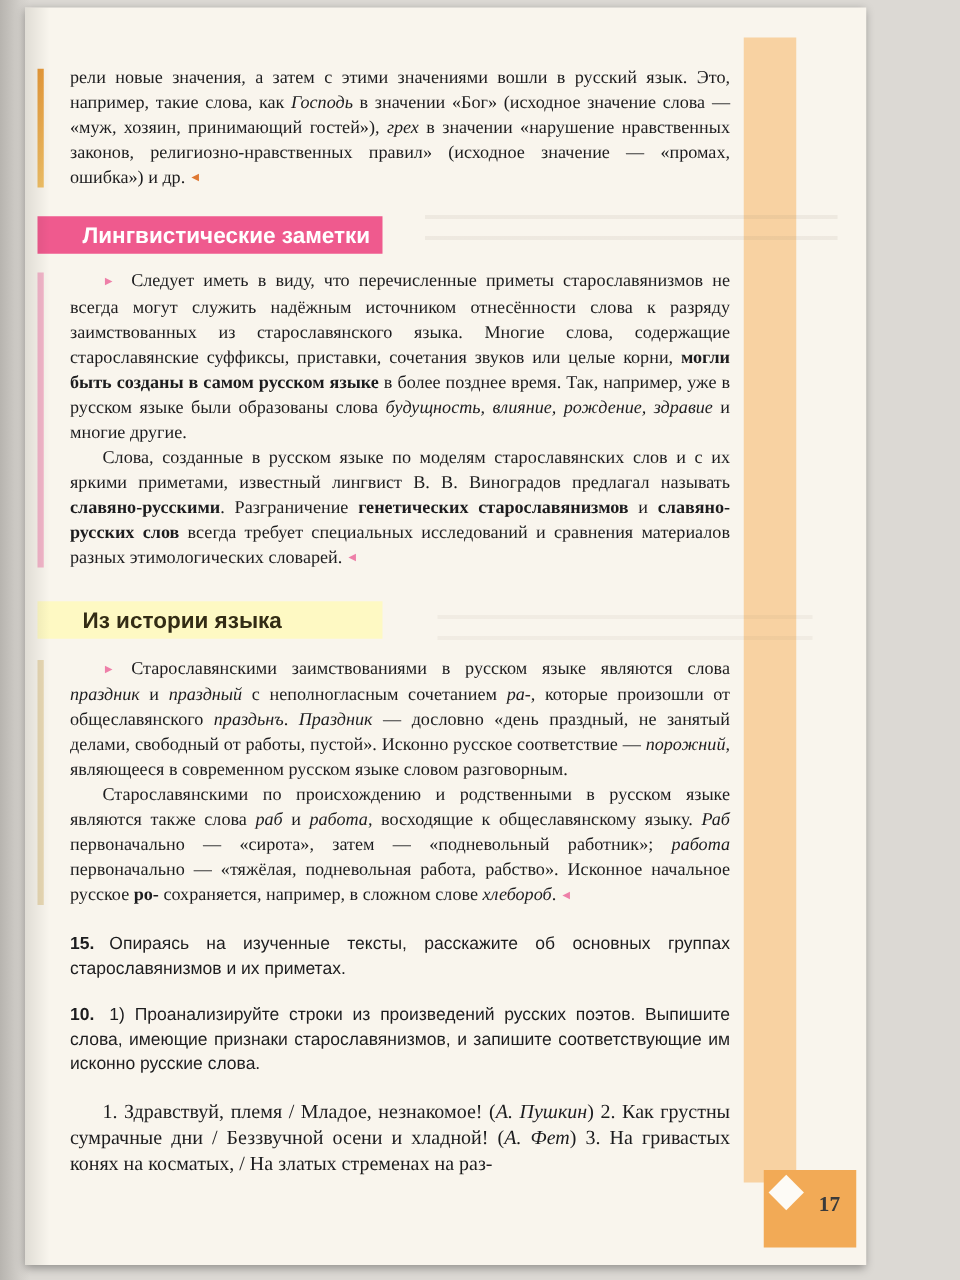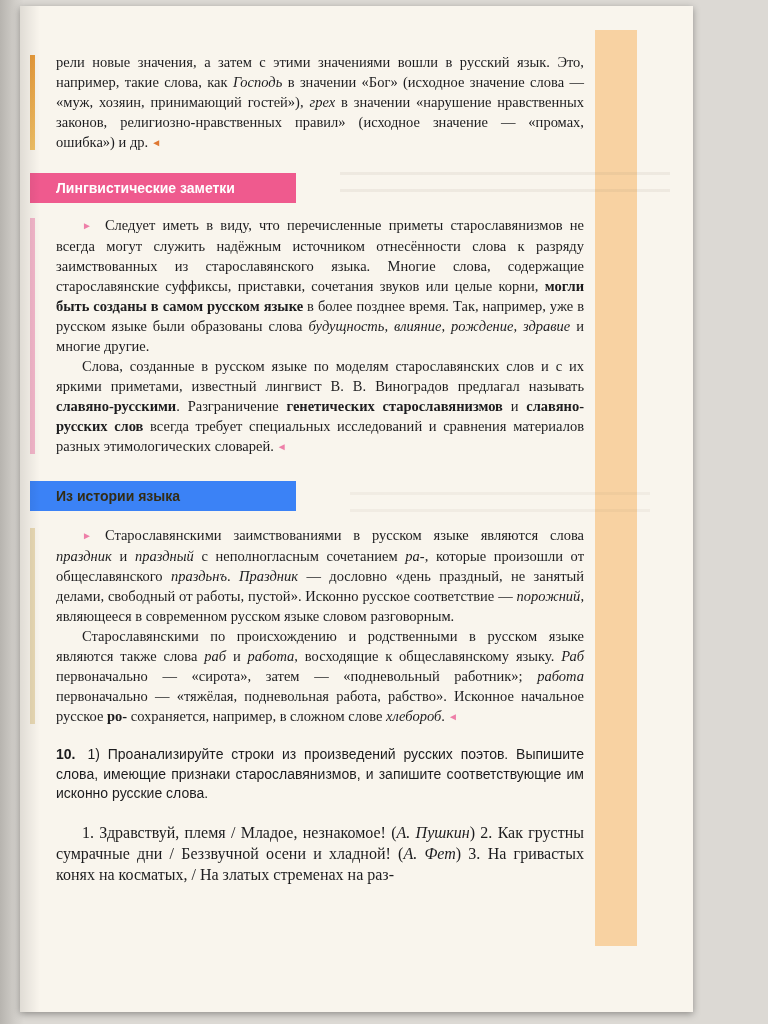--- a/index.html
+++ b/index.html
@@ -35,26 +35,26 @@
   .block{position:relative;}
   .block-intro{margin-bottom:20px;}
   .block-ling{margin-bottom:24px;}
   .block-hist{margin-bottom:18px;}
   .vbar{position:absolute;left:-26px;top:3px;bottom:3px;width:5px;}
   .vbar-orange{background:linear-gradient(to bottom,#e79a3a,#f0c066);}
   .vbar-pink{background:#f3b6ca;}
   .vbar-tan{background:#e9d9b4;}
   .band{
     margin-left:-26px;width:240px;height:30px;line-height:30px;
-    padding-left:26px;box-sizing:content-box;
+    padding-left:36px;box-sizing:content-box;
     font-family:"Liberation Sans", sans-serif;
-    font-weight:bold;font-size:14px;
+    font-weight:bold;font-size:18px;
   }
   .band-pink{background:#ef5a8e;color:#ffffff;margin-bottom:12px;}
-  .band-olive{background:#3b82f6;color:#332c15;margin-bottom:14px;}
+  .band-olive{background:#fef9c3;color:#332c15;margin-bottom:14px;}
   .exercise{
     margin:0 0 18px 0;
     font-family:"Liberation Sans", sans-serif;
     font-size:14px;line-height:19.5px;text-align:justify;
   }
   .ex-num{font-weight:bold;margin-right:12px;}
   .poem{font-size:16px;line-height:21px;}
   
   .seg-i{font-style:italic;}
   .seg-b{font-weight:bold;}
@@ -114,24 +114,31 @@
     <div class="band band-olive">
       <span>Из истории языка</span>
     </div>
 
     <div class="block block-hist">
       <div class="vbar vbar-tan"></div>
       <p class="body-text indent"><span class="seg-mp seg-tri seg-arrow">►</span><span>Старославянскими заимствованиями в русском языке являются слова </span><span class="seg-i">праздник</span><span> и </span><span class="seg-i">праздный</span><span> с неполногласным сочетанием </span><span class="seg-i">ра-</span><span>, которые произошли от общеславянского </span><span class="seg-i">праздьнъ</span><span>. </span><span class="seg-i">Праздник</span><span> — дословно «день праздный, не занятый делами, свободный от работы, пустой». Исконно русское соответствие — </span><span class="seg-i">порожний</span><span>, являющееся в современном русском языке словом разговорным.</span></p>
       <p class="body-text indent"><span>Старославянскими по происхождению и родственными в русском языке являются также слова </span><span class="seg-i">раб</span><span> и </span><span class="seg-i">работа</span><span>, восходящие к общеславянскому языку. </span><span class="seg-i">Раб</span><span> первоначально — «сирота», затем — «подневольный работник»; </span><span class="seg-i">работа</span><span> первоначально — «тяжёлая, подневольная работа, рабство». Исконное начальное русское </span><span class="seg-b">ро-</span><span> сохраняется, например, в сложном слове </span><span class="seg-i">хлебороб</span><span>.</span><span class="seg-mp seg-tri">◄</span></p>
     </div>
 
+    <p class="exercise">
+      <span class="ex-num">15.</span><span class="ex-text">Опираясь на изученные тексты, расскажите об основных группах старославянизмов и их приметах.</span>
+    </p>
 
     <p class="exercise">
       <span class="ex-num">10.</span><span class="ex-text">1) Проанализируйте строки из произведений русских поэтов. Выпишите слова, имеющие признаки старославянизмов, и запишите соответствующие им исконно русские слова.</span>
     </p>
 
     <p class="body-text indent poem"><span>1. Здравствуй, племя / Младое, незнакомое! (</span><span class="seg-i">А. Пушкин</span><span>) 2. Как грустны сумрачные дни / Беззвучной осени и хладной! (</span><span class="seg-i">А. Фет</span><span>) 3. На гривастых конях на косматых, / На златых стременах на раз-</span></p>
 
   </div>
 
+  <div class="pagenum-area">
+    <div class="diamond"></div>
+    <div class="pagenum">17</div>
+  </div>
 
   <div class="page-curl"></div>
 </div>
 
 </body></html>

